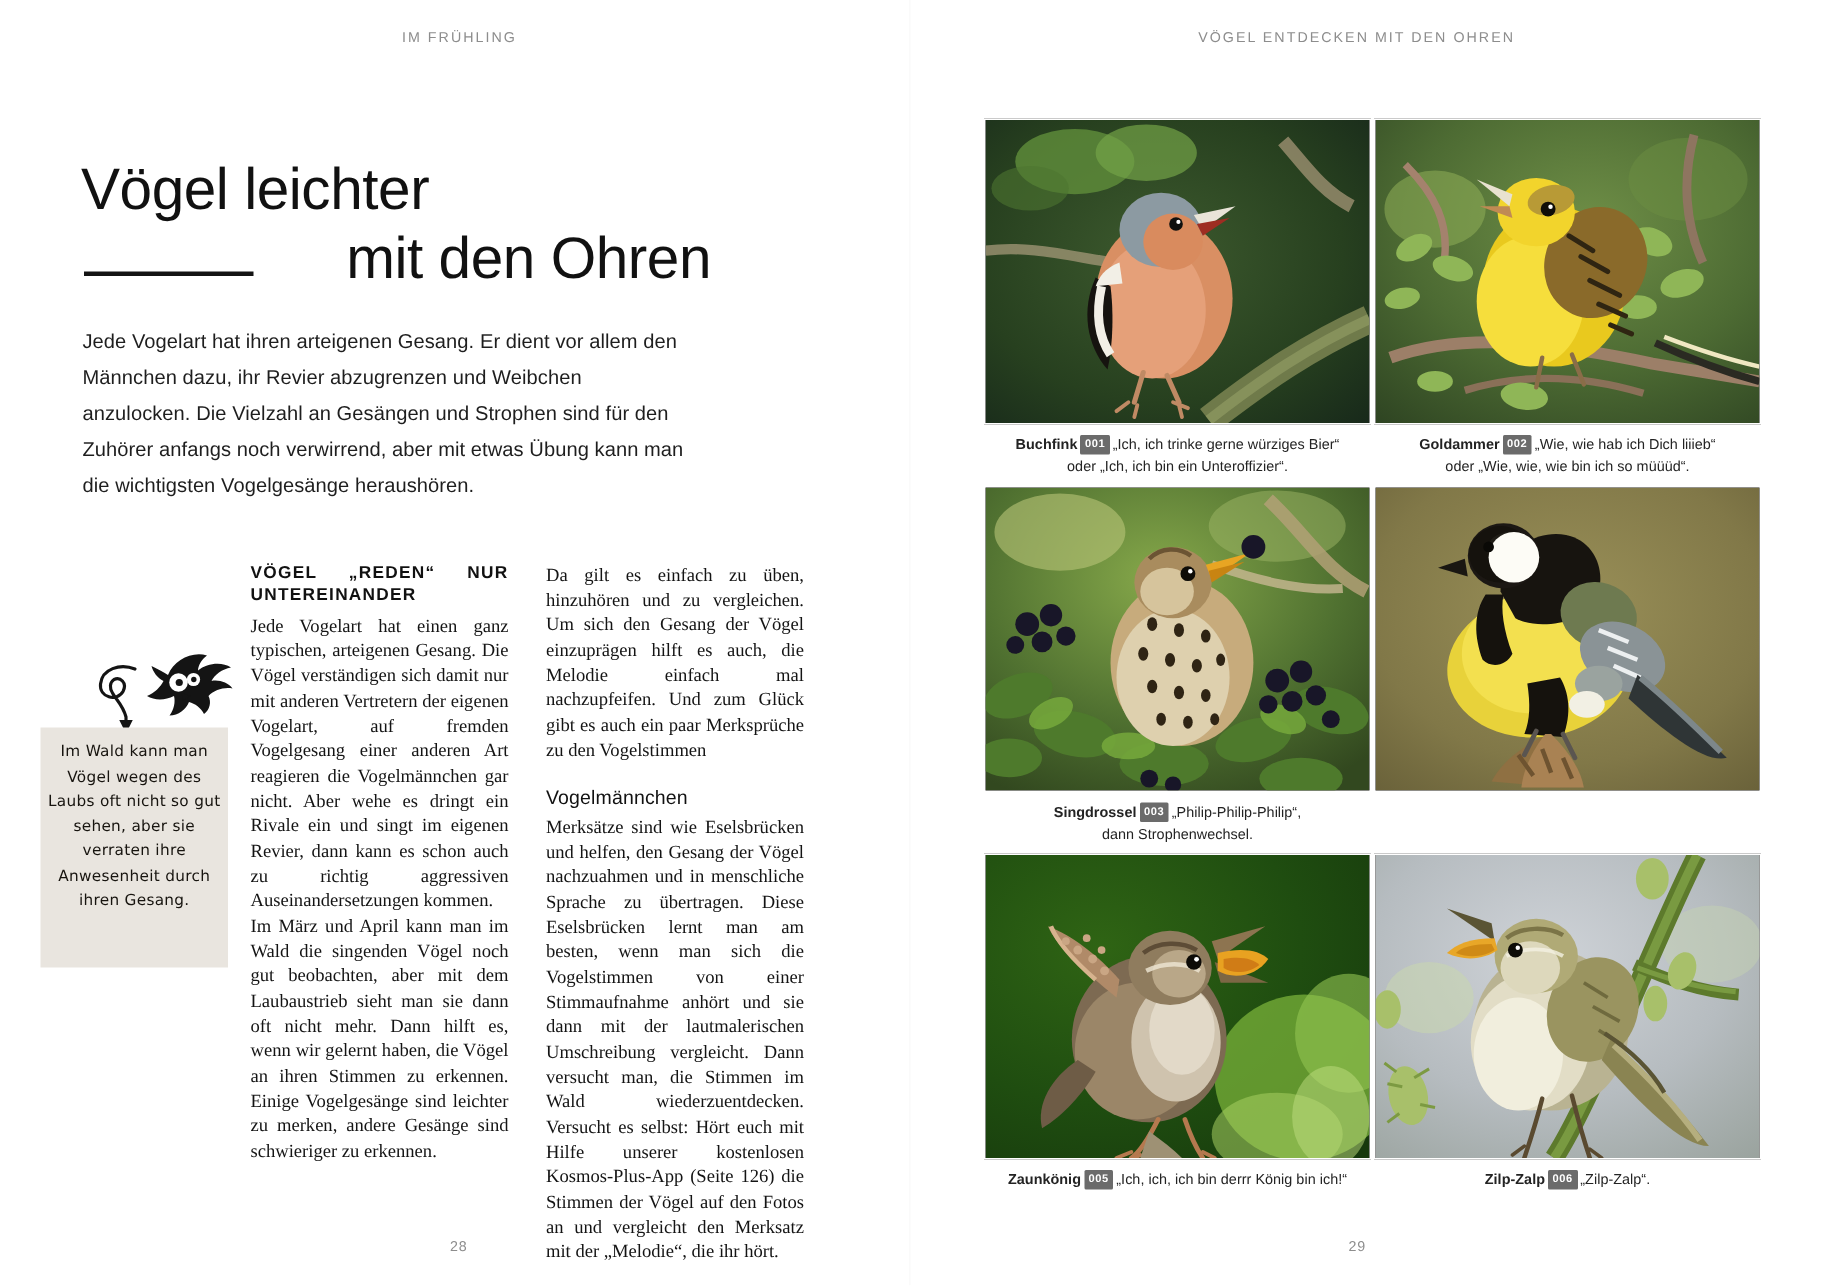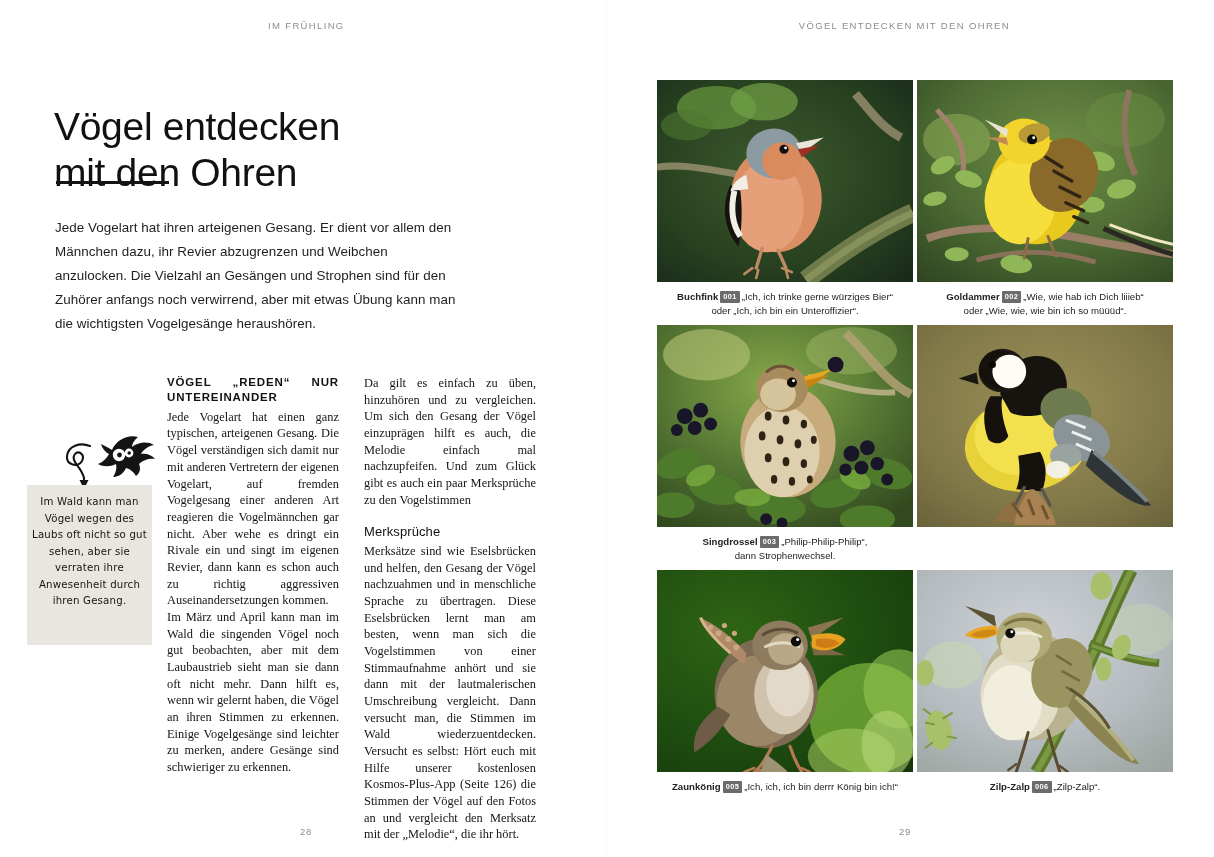--- a/index.html
+++ b/index.html
@@ -17,21 +17,21 @@
   .runhead.right{right:204px;}
 
   
   .folio{position:absolute;bottom:20px;font-size:9.5px;color:#8d8d8d;letter-spacing:.6px;}
   .folio.left{left:300px;}
   .folio.right{left:899px;}
 
   
   .title{position:absolute;left:54px;top:78px;width:420px;
          font-size:39px;line-height:1.17;font-weight:400;color:#111;letter-spacing:-.3px;}
-  .title .l2{display:block;}
+  .title .l2{display:block;text-align:right;}
   .rule{position:absolute;left:56px;top:181px;width:113px;height:3px;background:#141414;}
 
   .intro{position:absolute;left:55px;top:203px;width:405px;
          font-size:13.4px;line-height:1.78;color:#1e1e1e;letter-spacing:.05px;}
 
   
   .col{position:absolute;top:375px;width:172px;
        font-family:"Liberation Serif",serif;font-size:12.4px;line-height:1.345;
        color:#141414;text-align:justify;}
   .col.c1{left:167px;}
@@ -69,21 +69,21 @@
 </style>
 </head>
 <body>
 
 <div class="page">
   <div class="gutter"></div>
 
   <div class="runhead left">IM FRÜHLING</div>
 
   <h1 class="title">
-    <span>Vögel entdecken</span>
+    <span>Vögel leichter</span>
     <span class="l2">mit den Ohren</span>
   </h1>
   <div class="rule"></div>
 
   <p class="intro">Jede Vogelart hat ihren arteigenen Gesang. Er dient vor allem den Männchen dazu, ihr Revier abzugrenzen und Weibchen anzulocken. Die Vielzahl an Gesängen und Strophen sind für den Zuhörer anfangs noch verwirrend, aber mit etwas Übung kann man die wichtigsten Vogelgesänge heraushören.</p>
 
   <svg class="doodle" viewBox="0 0 86 62">
     <g fill="#141414">
       <path d="M40 22 C44 12, 56 6, 66 9 C62 12, 60 16, 60 19 C66 14, 76 13, 82 17 C76 18, 71 22, 69 26 C74 25, 80 27, 83 31 C77 30, 71 32, 67 36 C69 40, 68 45, 64 48 C62 44, 58 41, 54 40 C52 45, 47 49, 41 49 C44 45, 45 40, 44 36 C38 39, 31 39, 26 36 C31 34, 35 30, 37 26 C33 24, 30 20, 29 16 C33 18, 37 20, 40 22 Z"></path>
       <circle cx="47" cy="27" r="6.2" fill="#ffffff"></circle>
@@ -101,21 +101,21 @@
   <div class="note-text">Im Wald kann man Vögel wegen des Laubs oft nicht so gut sehen, aber sie verraten ihre Anwesenheit durch ihren Gesang.</div>
 
   <div class="col c1">
     <h3 class="sub">VÖGEL „REDEN“ NUR UNTEREINANDER</h3>
     <p>Jede Vogelart hat einen ganz typischen, arteigenen Gesang. Die Vögel verständigen sich damit nur mit anderen Vertretern der eigenen Vogelart, auf fremden Vogelgesang einer anderen Art reagieren die Vogelmännchen gar nicht. Aber wehe es dringt ein Rivale ein und singt im eigenen Revier, dann kann es schon auch zu richtig aggressiven Auseinandersetzungen kommen.</p>
     <p>Im März und April kann man im Wald die singenden Vögel noch gut beobachten, aber mit dem Laubaustrieb sieht man sie dann oft nicht mehr. Dann hilft es, wenn wir gelernt haben, die Vögel an ihren Stimmen zu erkennen. Einige Vogelgesänge sind leichter zu merken, andere Gesänge sind schwieriger zu erkennen.</p>
   </div>
 
   <div class="col c2">
     <p>Da gilt es einfach zu üben, hinzuhören und zu vergleichen. Um sich den Gesang der Vögel einzuprägen hilft es auch, die Melodie einfach mal nachzupfeifen. Und zum Glück gibt es auch ein paar Merksprüche zu den Vogelstimmen</p>
-    <h4 class="sub2">Merksprüche</h4>
+    <h4 class="sub2">Vogelmännchen</h4>
     <p>Merksätze sind wie Eselsbrücken und helfen, den Gesang der Vögel nachzuahmen und in menschliche Sprache zu übertragen. Diese Eselsbrücken lernt man am besten, wenn man sich die Vogelstimmen von einer Stimmaufnahme anhört und sie dann mit der lautmalerischen Umschreibung vergleicht. Dann versucht man, die Stimmen im Wald wiederzuentdecken. Versucht es selbst: Hört euch mit Hilfe unserer kostenlosen Kosmos-Plus-App (Seite 126) die Stimmen der Vögel auf den Fotos an und vergleicht den Merksatz mit der „Melodie“, die ihr hört.</p>
   </div>
 
   <div class="folio left">28</div>
 
   <div class="runhead right">VÖGEL ENTDECKEN MIT DEN OHREN</div>
 
   <div class="photo-cell" style="left:656px;top:79px;">
     <div class="photo">
       <svg viewBox="0 0 258 204" preserveAspectRatio="none">

